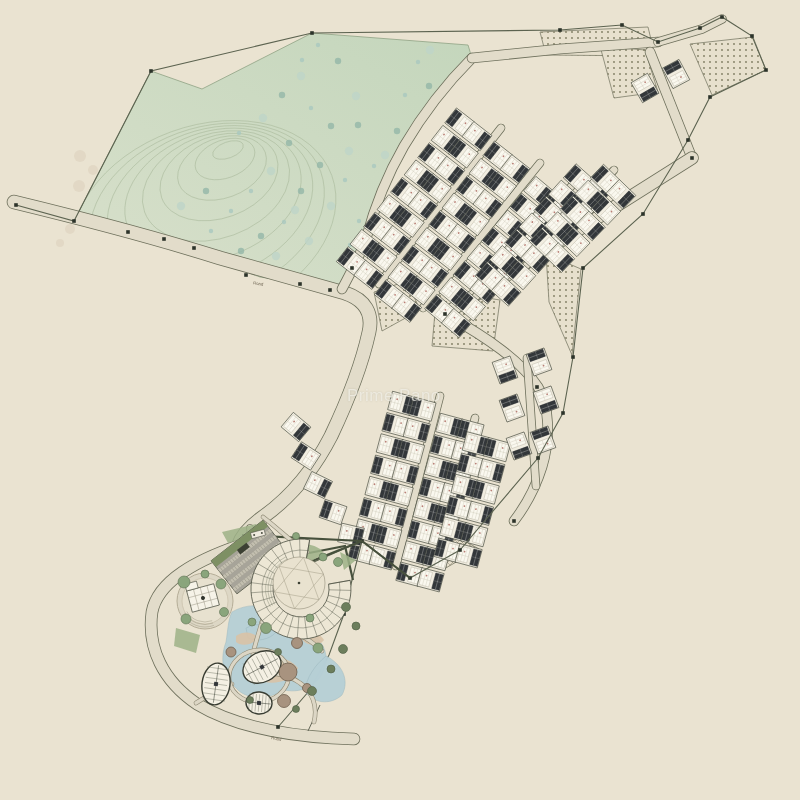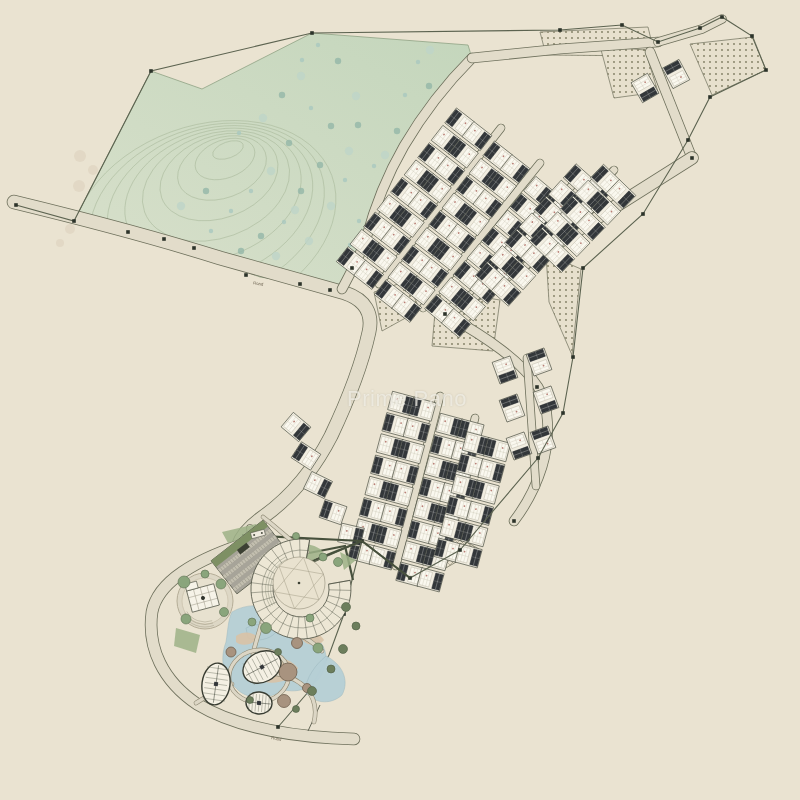--- a/index.html
+++ b/index.html
@@ -1,20 +1,20 @@
 <!DOCTYPE html>
 <html><head>
 <meta charset="utf-8">
 <title>Prime Pano</title>
 <style>
   html,body{margin:0;padding:0;background:#eae3d1;}
   #stage{position:relative;width:800px;height:800px;overflow:hidden;
          font-family:"Liberation Sans", sans-serif;}
   #plan-svg{position:absolute;left:0;top:0;}
-  #watermark{position:absolute;left:347px;top:386px;font-size:22px;
+  #watermark{position:absolute;left:347px;top:386px;font-size:17px;
              color:rgba(246,245,238,0.68);letter-spacing:.5px;
              text-shadow:0 0 2px rgba(120,115,100,.25);
              font-family:"Liberation Sans", sans-serif;pointer-events:none;}
 </style>
 </head>
 <body>
 
 <div id="stage">
   <svg id="plan-svg" width="800" height="800" viewBox="0 0 800 800">
       <defs>

